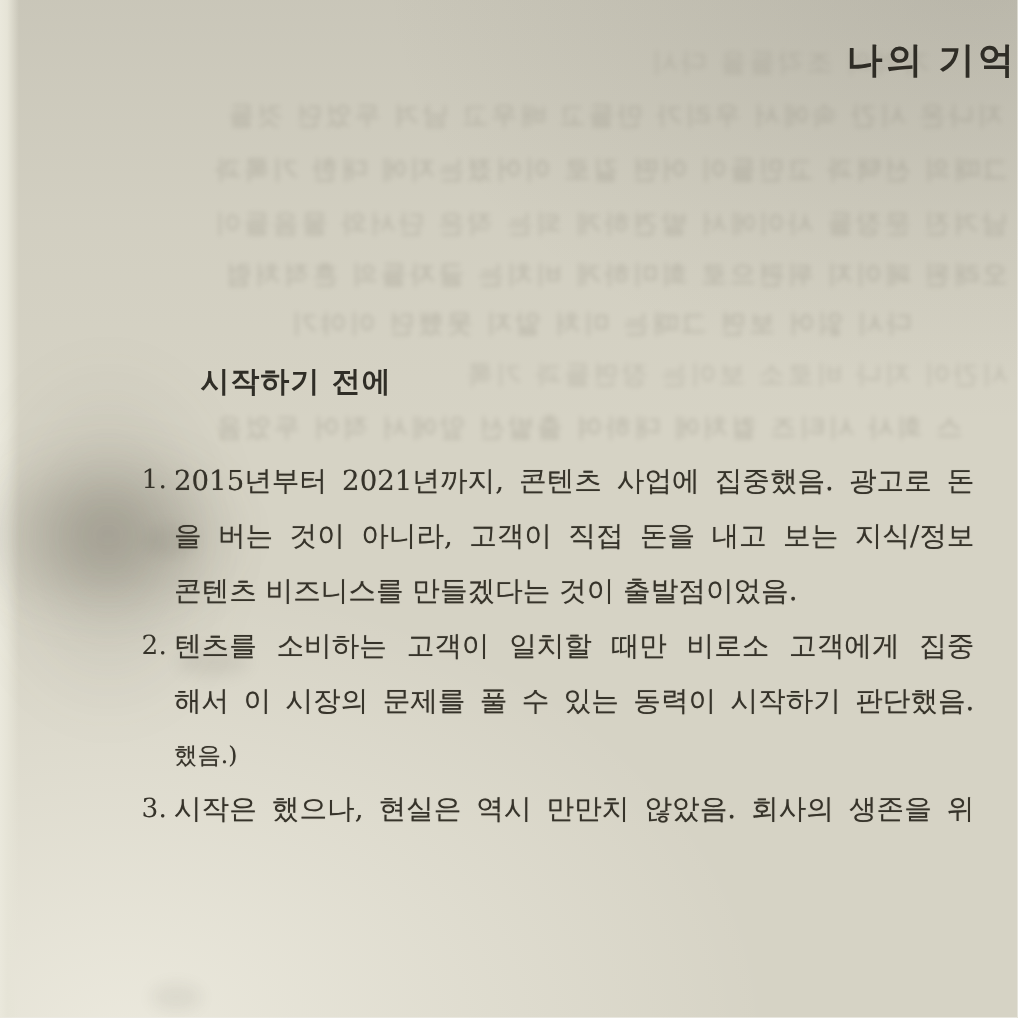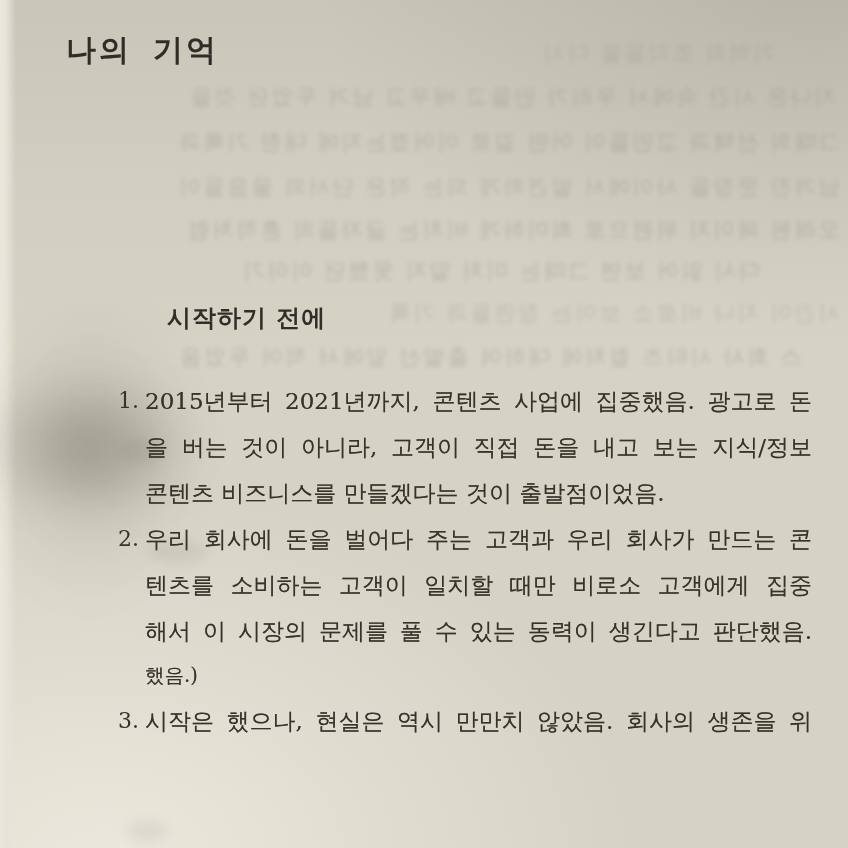--- a/index.html
+++ b/index.html
@@ -43,22 +43,22 @@
     letter-spacing:2px;
   }
   .smudge{
     position:absolute;border-radius:50%;
     background:rgba(110,106,94,0.35);
     filter:blur(6px);
   }
   .title{
     position:absolute;top:30px;left:0;right:0;
     padding-left:66px;
-    text-align:left;
-    font-family:Liberation Mono, monospace;
+    text-align:right;
+    font-family:Liberation Serif, serif;
     font-weight:bold;font-size:30px;letter-spacing:3px;
     color:#2f2d26;
   }
   .heading{
     position:absolute;top:302px;left:167px;
     font-family:"DejaVu Sans","Liberation Sans",sans-serif;
     font-weight:bold;font-size:24px;letter-spacing:1px;
     color:#302e27;
   }
   .body-block{
@@ -114,23 +114,22 @@
       <div class="lines">
         <div class="ln full">2015년부터 2021년까지, 콘텐츠 사업에 집중했음. 광고로 돈</div>
         <div class="ln full">을 버는 것이 아니라, 고객이 직접 돈을 내고 보는 지식/정보</div>
         <div class="ln">콘텐츠 비즈니스를 만들겠다는 것이 출발점이었음.</div>
       </div>
     </div>
 
     <div class="item">
       <span class="num">2.</span>
       <div class="lines">
-        <div class="ln full">우리 회사에 돈을 벌어다 주는 고객과 우리 회사가 만드는 콘</div>
         <div class="ln full">텐츠를 소비하는 고객이 일치할 때만 비로소 고객에게 집중</div>
-        <div class="ln full">해서 이 시장의 문제를 풀 수 있는 동력이 생긴다고 판단했음.</div>
+        <div class="ln full">해서 이 시장의 문제를 풀 수 있는 동력이 시작하기 판단했음.</div>
         <div class="ln small">했음.)</div>
       </div>
     </div>
 
     <div class="item">
       <span class="num">3.</span>
       <div class="lines">
         <div class="ln full">시작은 했으나, 현실은 역시 만만치 않았음. 회사의 생존을 위</div>
       </div>
     </div>

